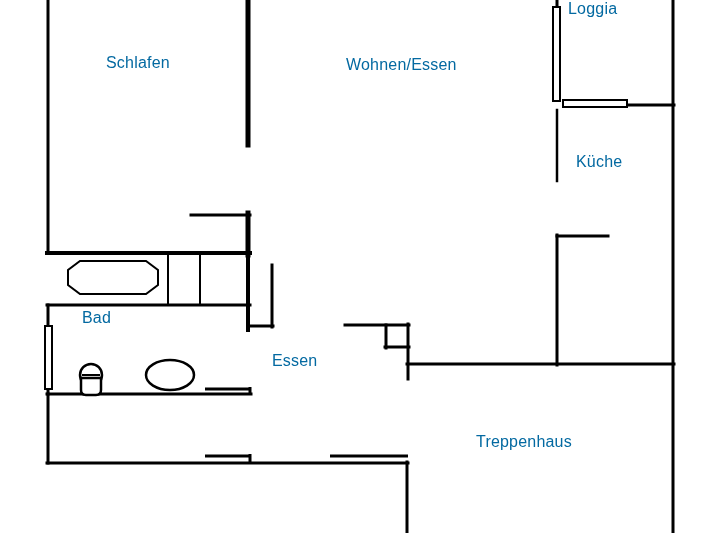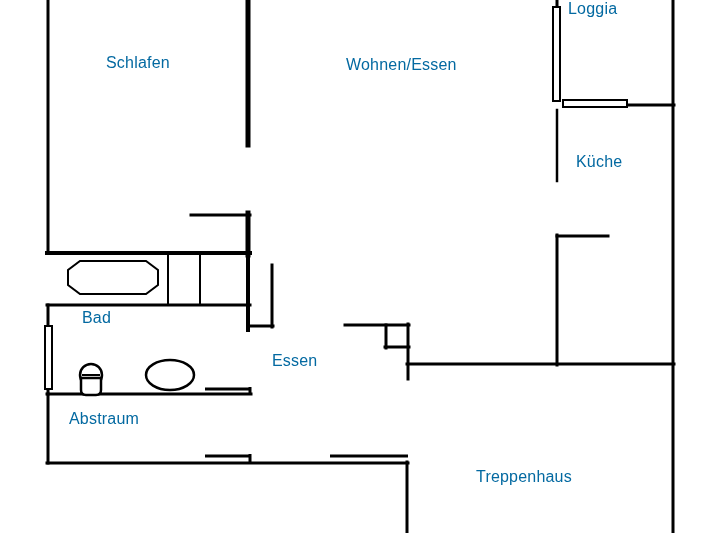--- a/index.html
+++ b/index.html
@@ -123,17 +123,16 @@
   <div class="room-label" style="left:346px; top:57px;">Wohnen/Essen</div>
 
   <div class="room-label" style="left:568px; top:1px;">Loggia</div>
 
   <div class="room-label" style="left:568px; top:154px;margin-left:8px;">Küche</div>
 
   <div class="room-label" style="left:82px; top:310px;">Bad</div>
 
   <div class="room-label" style="left:272px; top:353px;">Essen</div>
 
-  <div class="room-label" style="left:69px; top:411px;">Abstraum</div>
 
-  <div class="room-label" style="left:476px; top:434px;margin-top:35px;">Treppenhaus</div>
+  <div class="room-label" style="left:476px; top:434px;">Treppenhaus</div>
 
 </div>
 
 </body></html>

